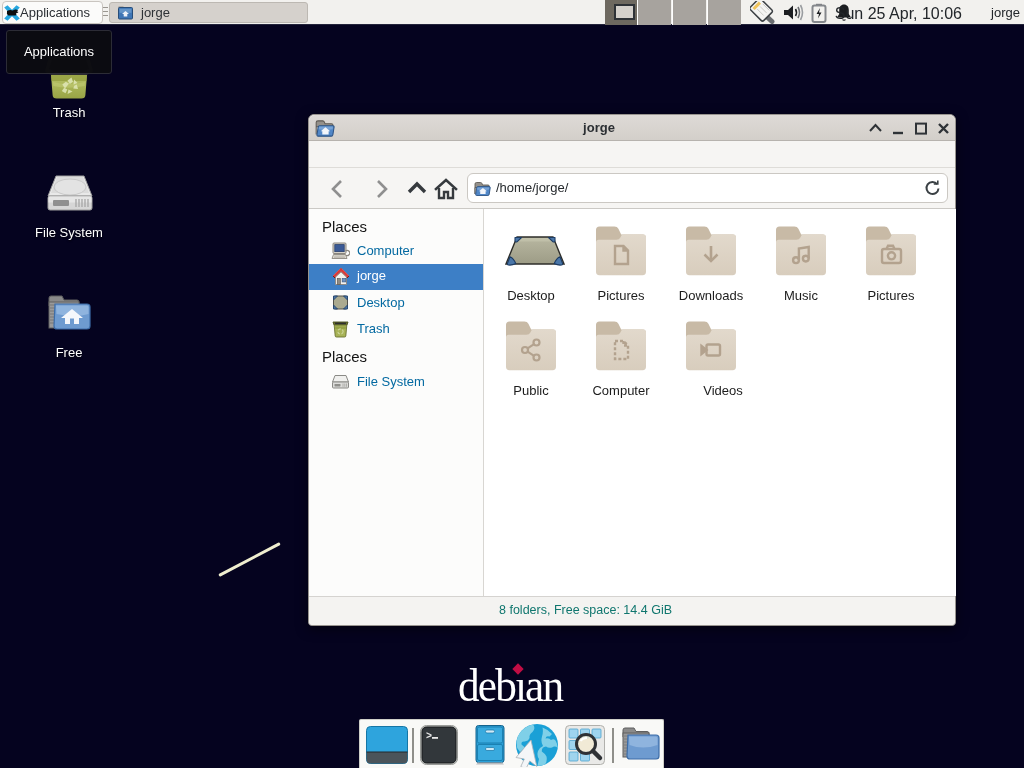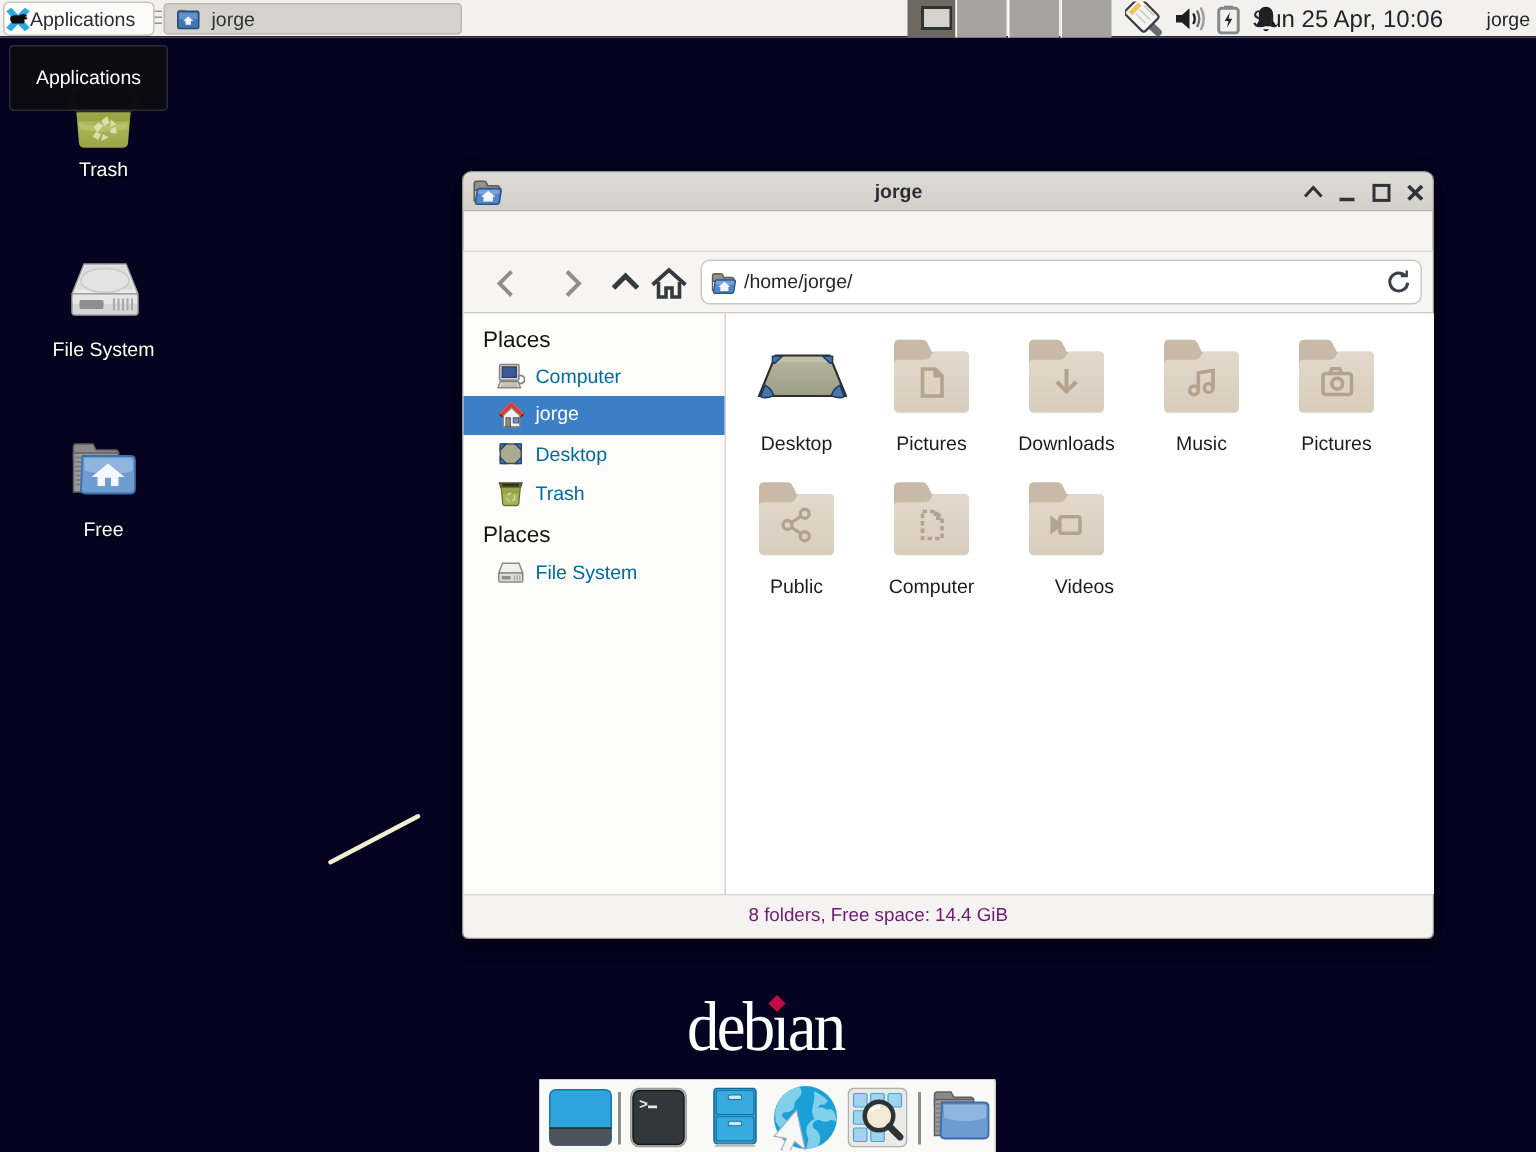--- a/index.html
+++ b/index.html
@@ -41,21 +41,21 @@
 #pathentry span { position:absolute; left:28px; top:6px; font-size:13px; color:#24282c; }
 #sidebar { position:absolute; left:0; top:94px; width:175px; height:387px; background:#fcfcfb; border-right:1px solid #d8d6d2; }
 .shead { position:absolute; left:13px; font-size:15px; font-weight:normal; color:#141414; }
 .srow { position:absolute; left:48px; font-size:13px; color:#0369a1; }
 #selrow { position:absolute; left:0px; top:149px; width:174px; height:26px; background:#3d7fc6; }
 #selrow span { position:absolute; left:48px; top:4px; font-size:13px; color:#ffffff; }
 #mainarea { position:absolute; left:175px; top:94px; width:472px; height:387px; background:#ffffff; }
 .ficon { position:absolute; width:52px; height:52px; }
 .flabel { position:absolute; width:90px; text-align:center; font-size:13px; color:#1c1c1c; }
 #statusbar { position:absolute; left:0; top:481px; width:100%; height:29px; background:#f4f3f1; border-top:1px solid #d5d3d0; border-radius:0 0 4px 4px; }
-#statusbar span { position:absolute; left:190px; top:6px; font-size:12.5px; color:#701a75; }
+#statusbar span { position:absolute; left:190px; top:6px; font-size:12.5px; color:#0f766e; }
 
 
 #debianlogo { position:absolute; left:453px; top:658px; width:130px; height:56px; }
 #dbtext { position:absolute; left:5px; top:0px; font-family:"Liberation Serif", serif; font-size:47px; color:#ffffff; letter-spacing:-2px; transform:scaleX(0.92); transform-origin:left top; }
 #dbdot { position:absolute; left:61px; top:7px; width:8px; height:8px; background:#c10d44; transform:rotate(45deg); }
 #dock { position:absolute; left:359px; top:719px; width:305px; height:49px; background:#f9f9f7; border:1px solid #cfcfc8; border-bottom:none; border-radius:2px 2px 0 0; }
 .dsep { position:absolute; top:8px; width:2px; height:35px; background:#8f8f8a; }
 #dline { position:absolute; left:215px; top:558px; width:69px; height:3px; background:#f0eecf; transform:rotate(-27.7deg); border-radius:2px; }
 </style>
 </head>

